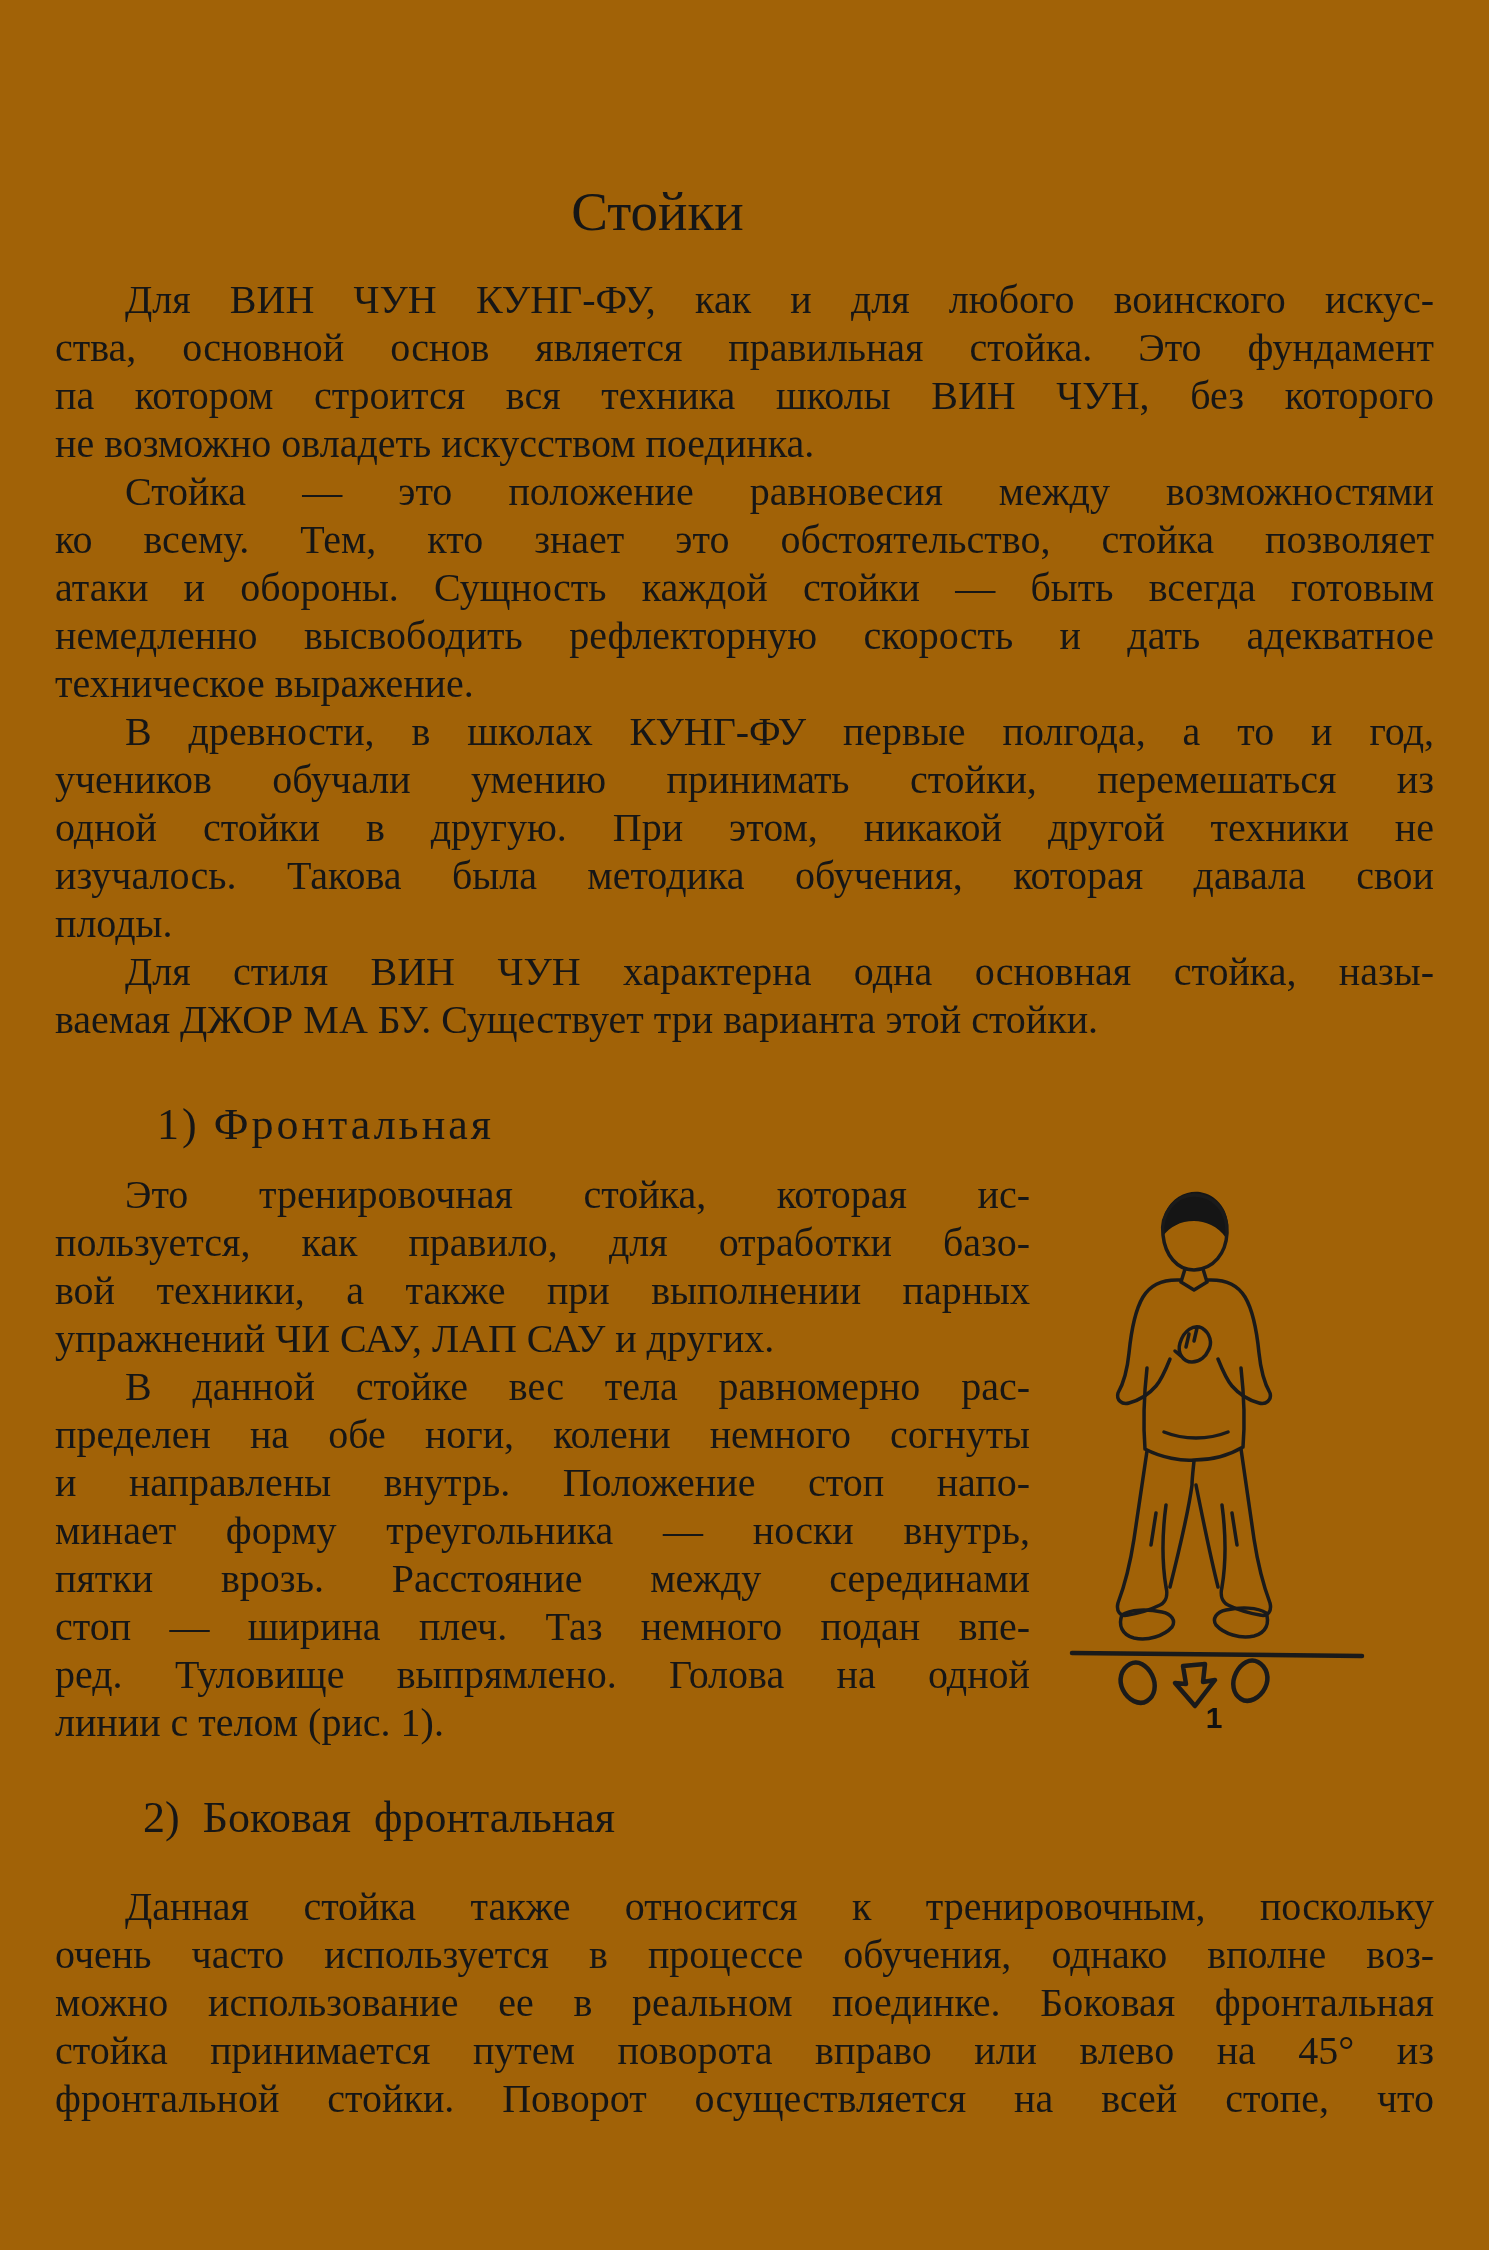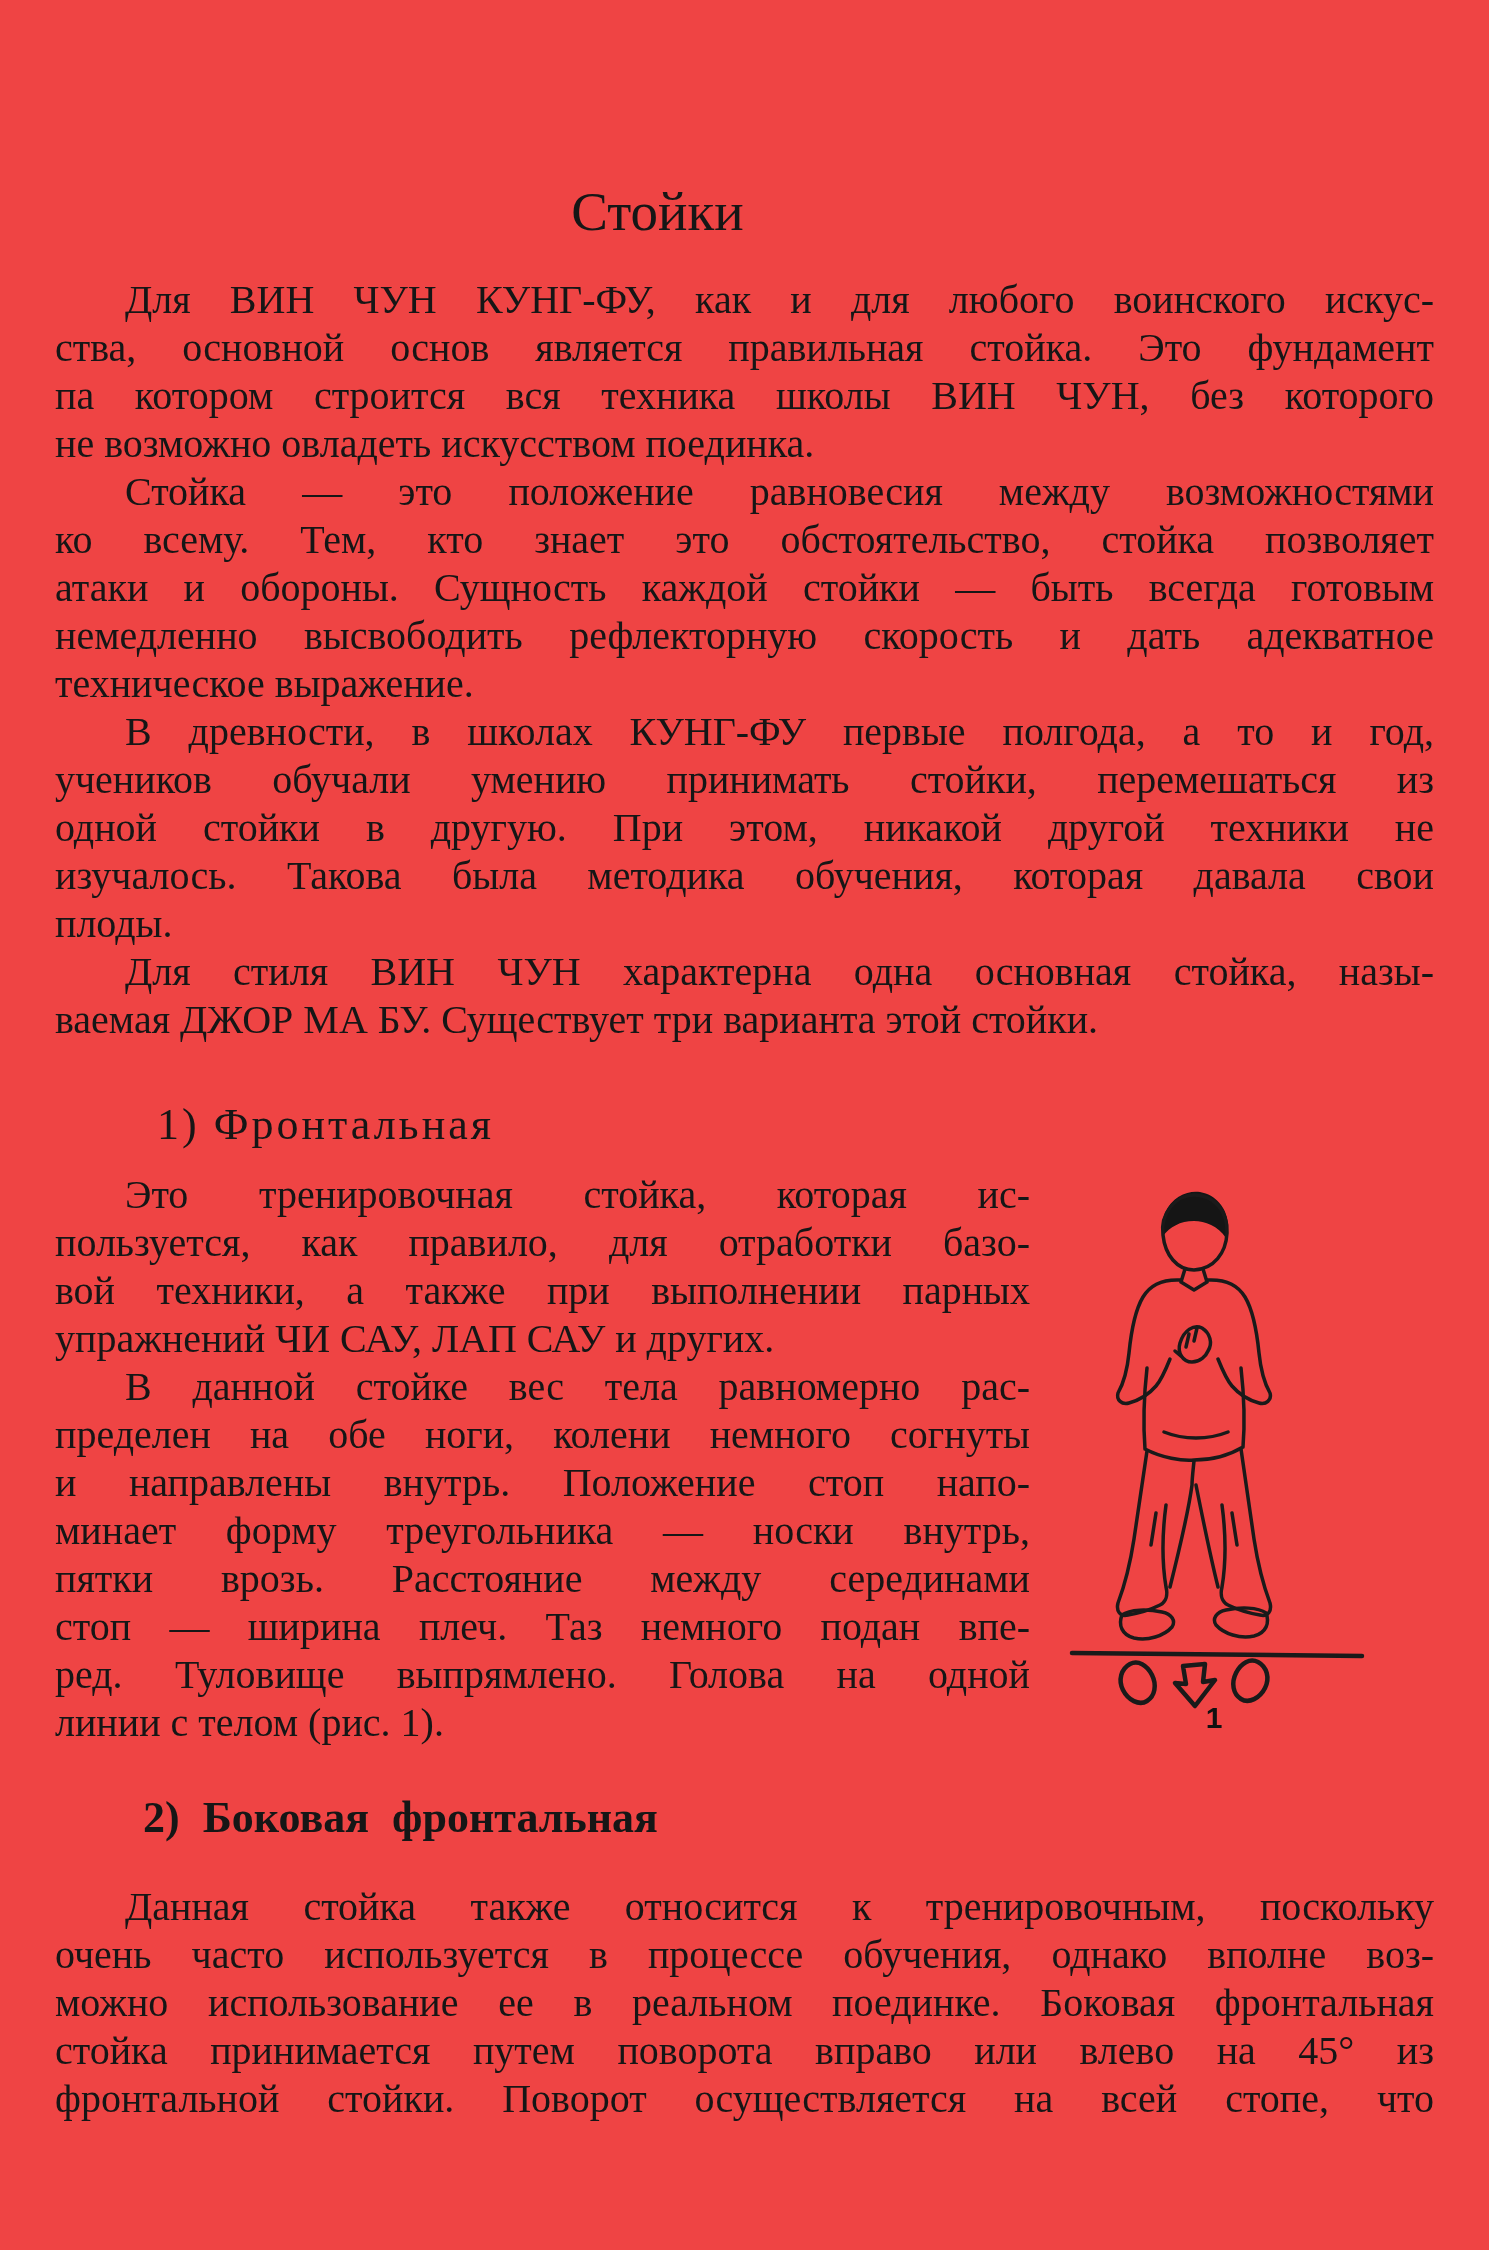--- a/index.html
+++ b/index.html
@@ -1,20 +1,20 @@
 <!DOCTYPE html>
 <html lang="ru"><head>
 <meta charset="utf-8">
 <style>
   html, body { margin: 0; padding: 0; background: #ffffff; }
   .page {
     position: relative;
     width: 1489px;
     height: 2250px;
-    background: #ef4444;
+    background: #a16207;
     color: #161616;
     font-family: "Liberation Serif", serif;
     overflow: hidden;
     padding: 0 55px;
     box-sizing: border-box;
   }
   .doc-title {
     margin: 184px 0 0 0;
     font-size: 55px;
     line-height: 56px;
@@ -48,21 +48,21 @@
     font-family: "Liberation Sans", sans-serif;
     font-weight: bold;
     font-size: 30px;
     color: #111;
   }
   .h-sub2 {
     margin: 46px 0 0 0;
     padding-left: 88px;
     font-size: 44px;
     line-height: 50px;
-    font-weight: bold;
+    font-weight: normal;
     word-spacing: 12px;
   }
   .p5 { margin-top: 40px; }
   svg .ink { stroke: #1a1a1a; fill: none; stroke-width: 3.5; stroke-linecap: round; stroke-linejoin: round; }
   svg .thick { stroke-width: 4.5; }
 </style>
 </head>
 <body>
 
 <div class="page">

